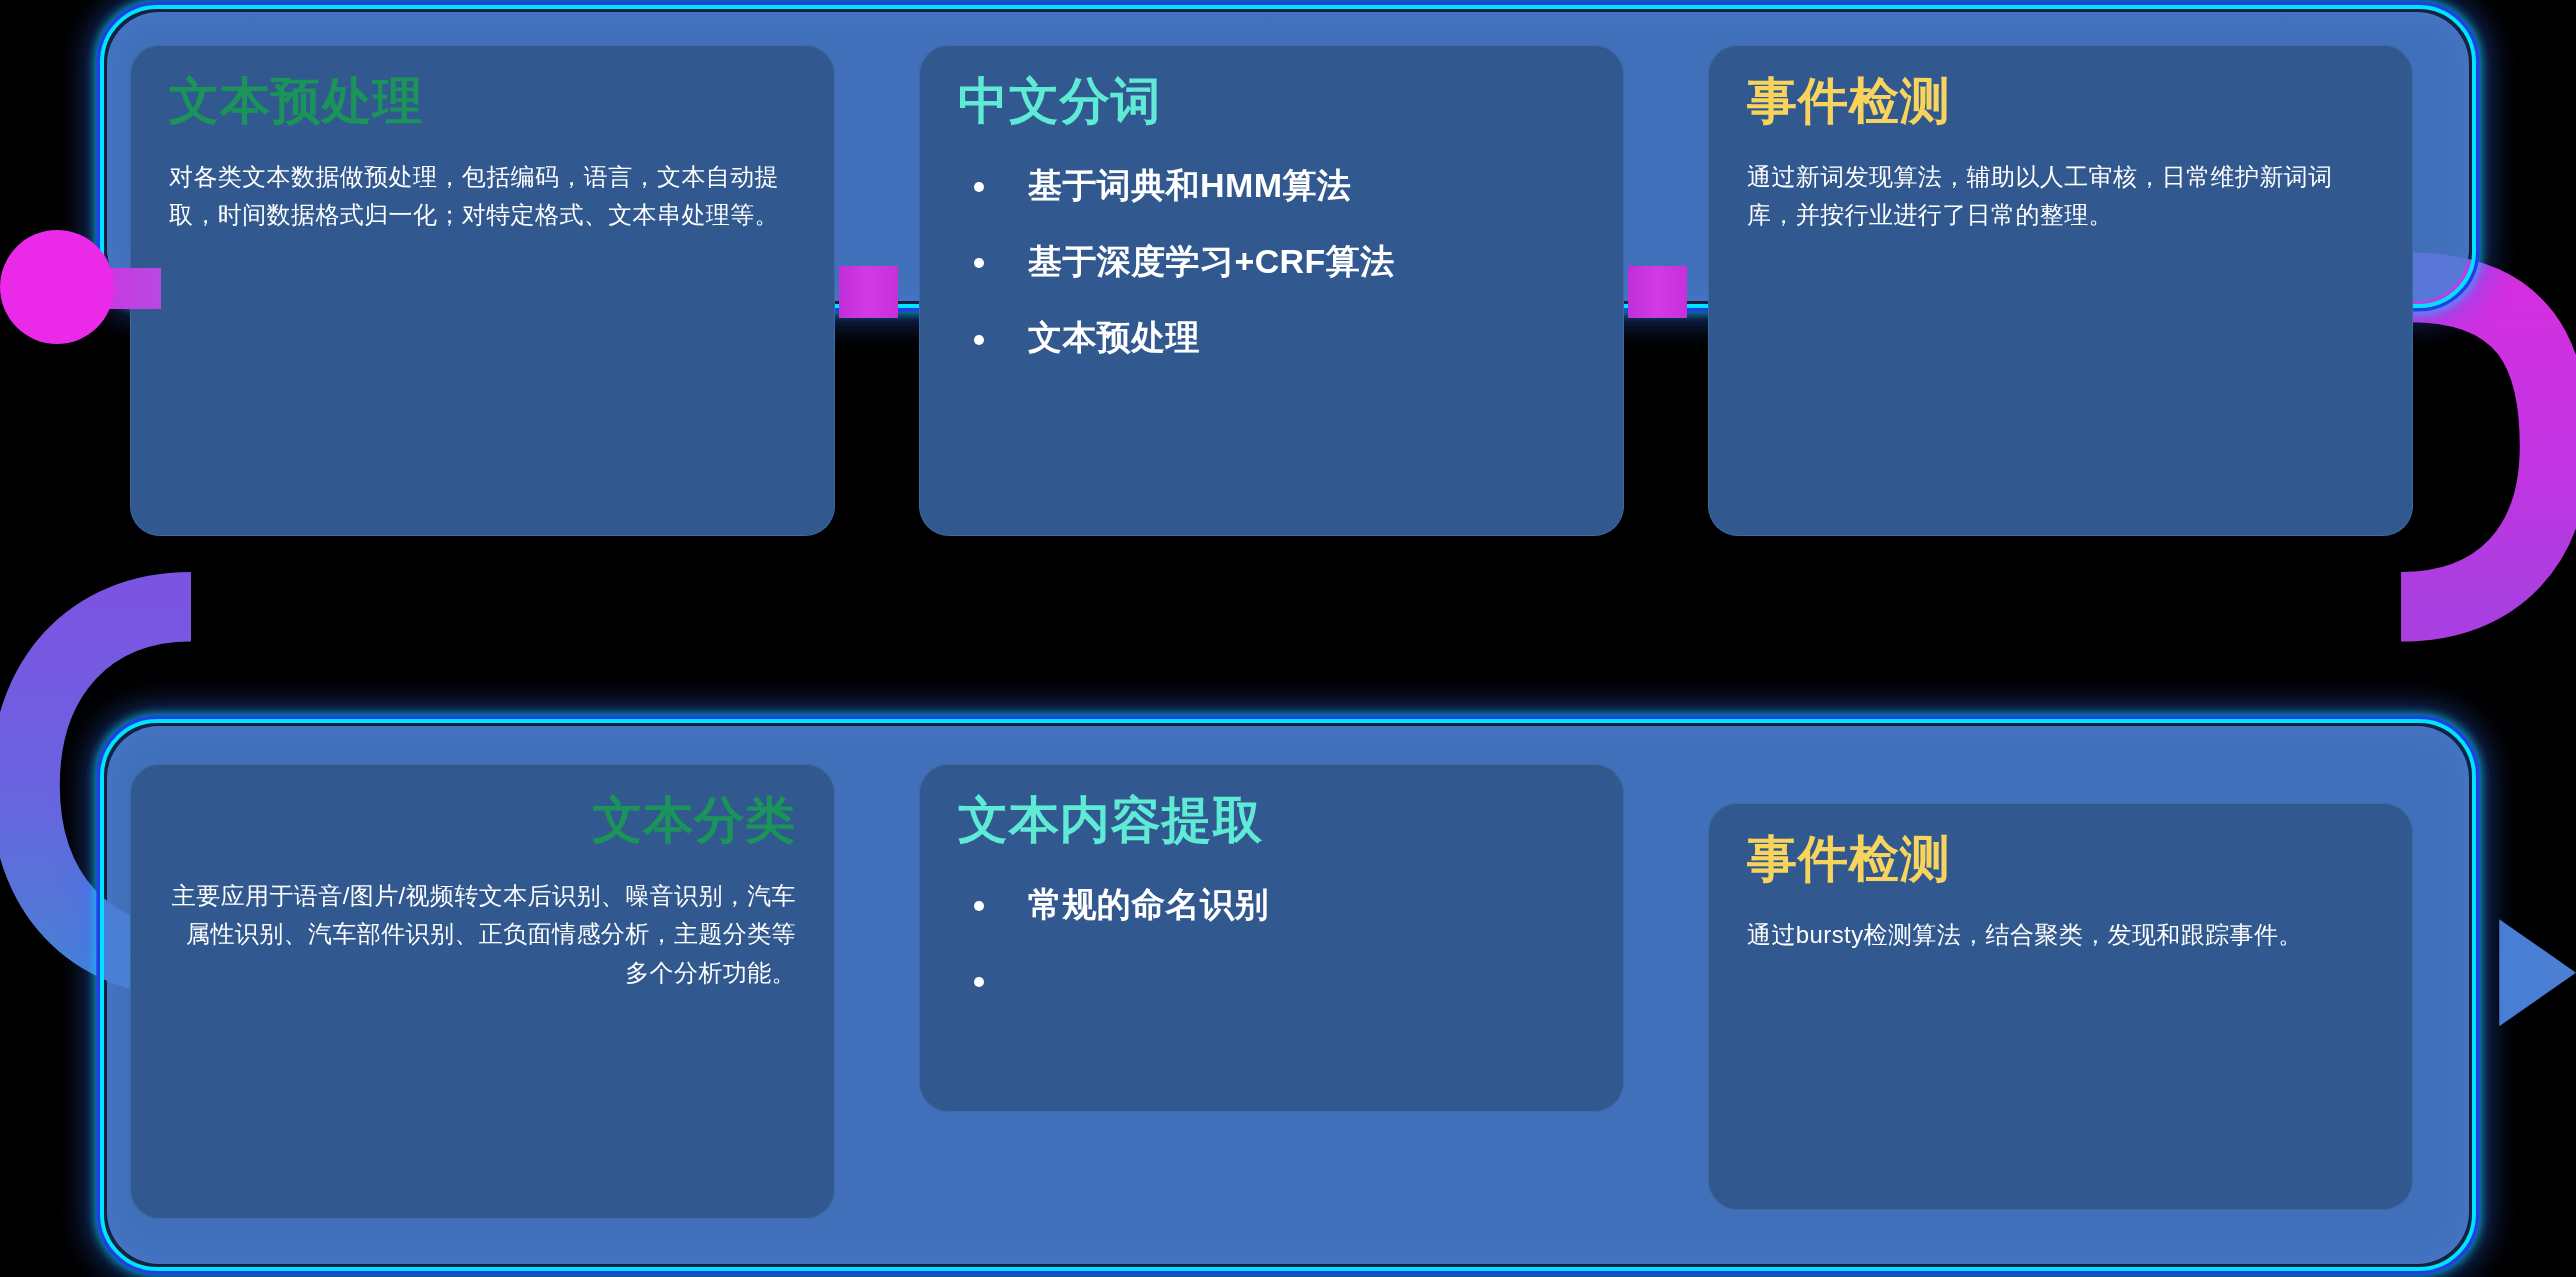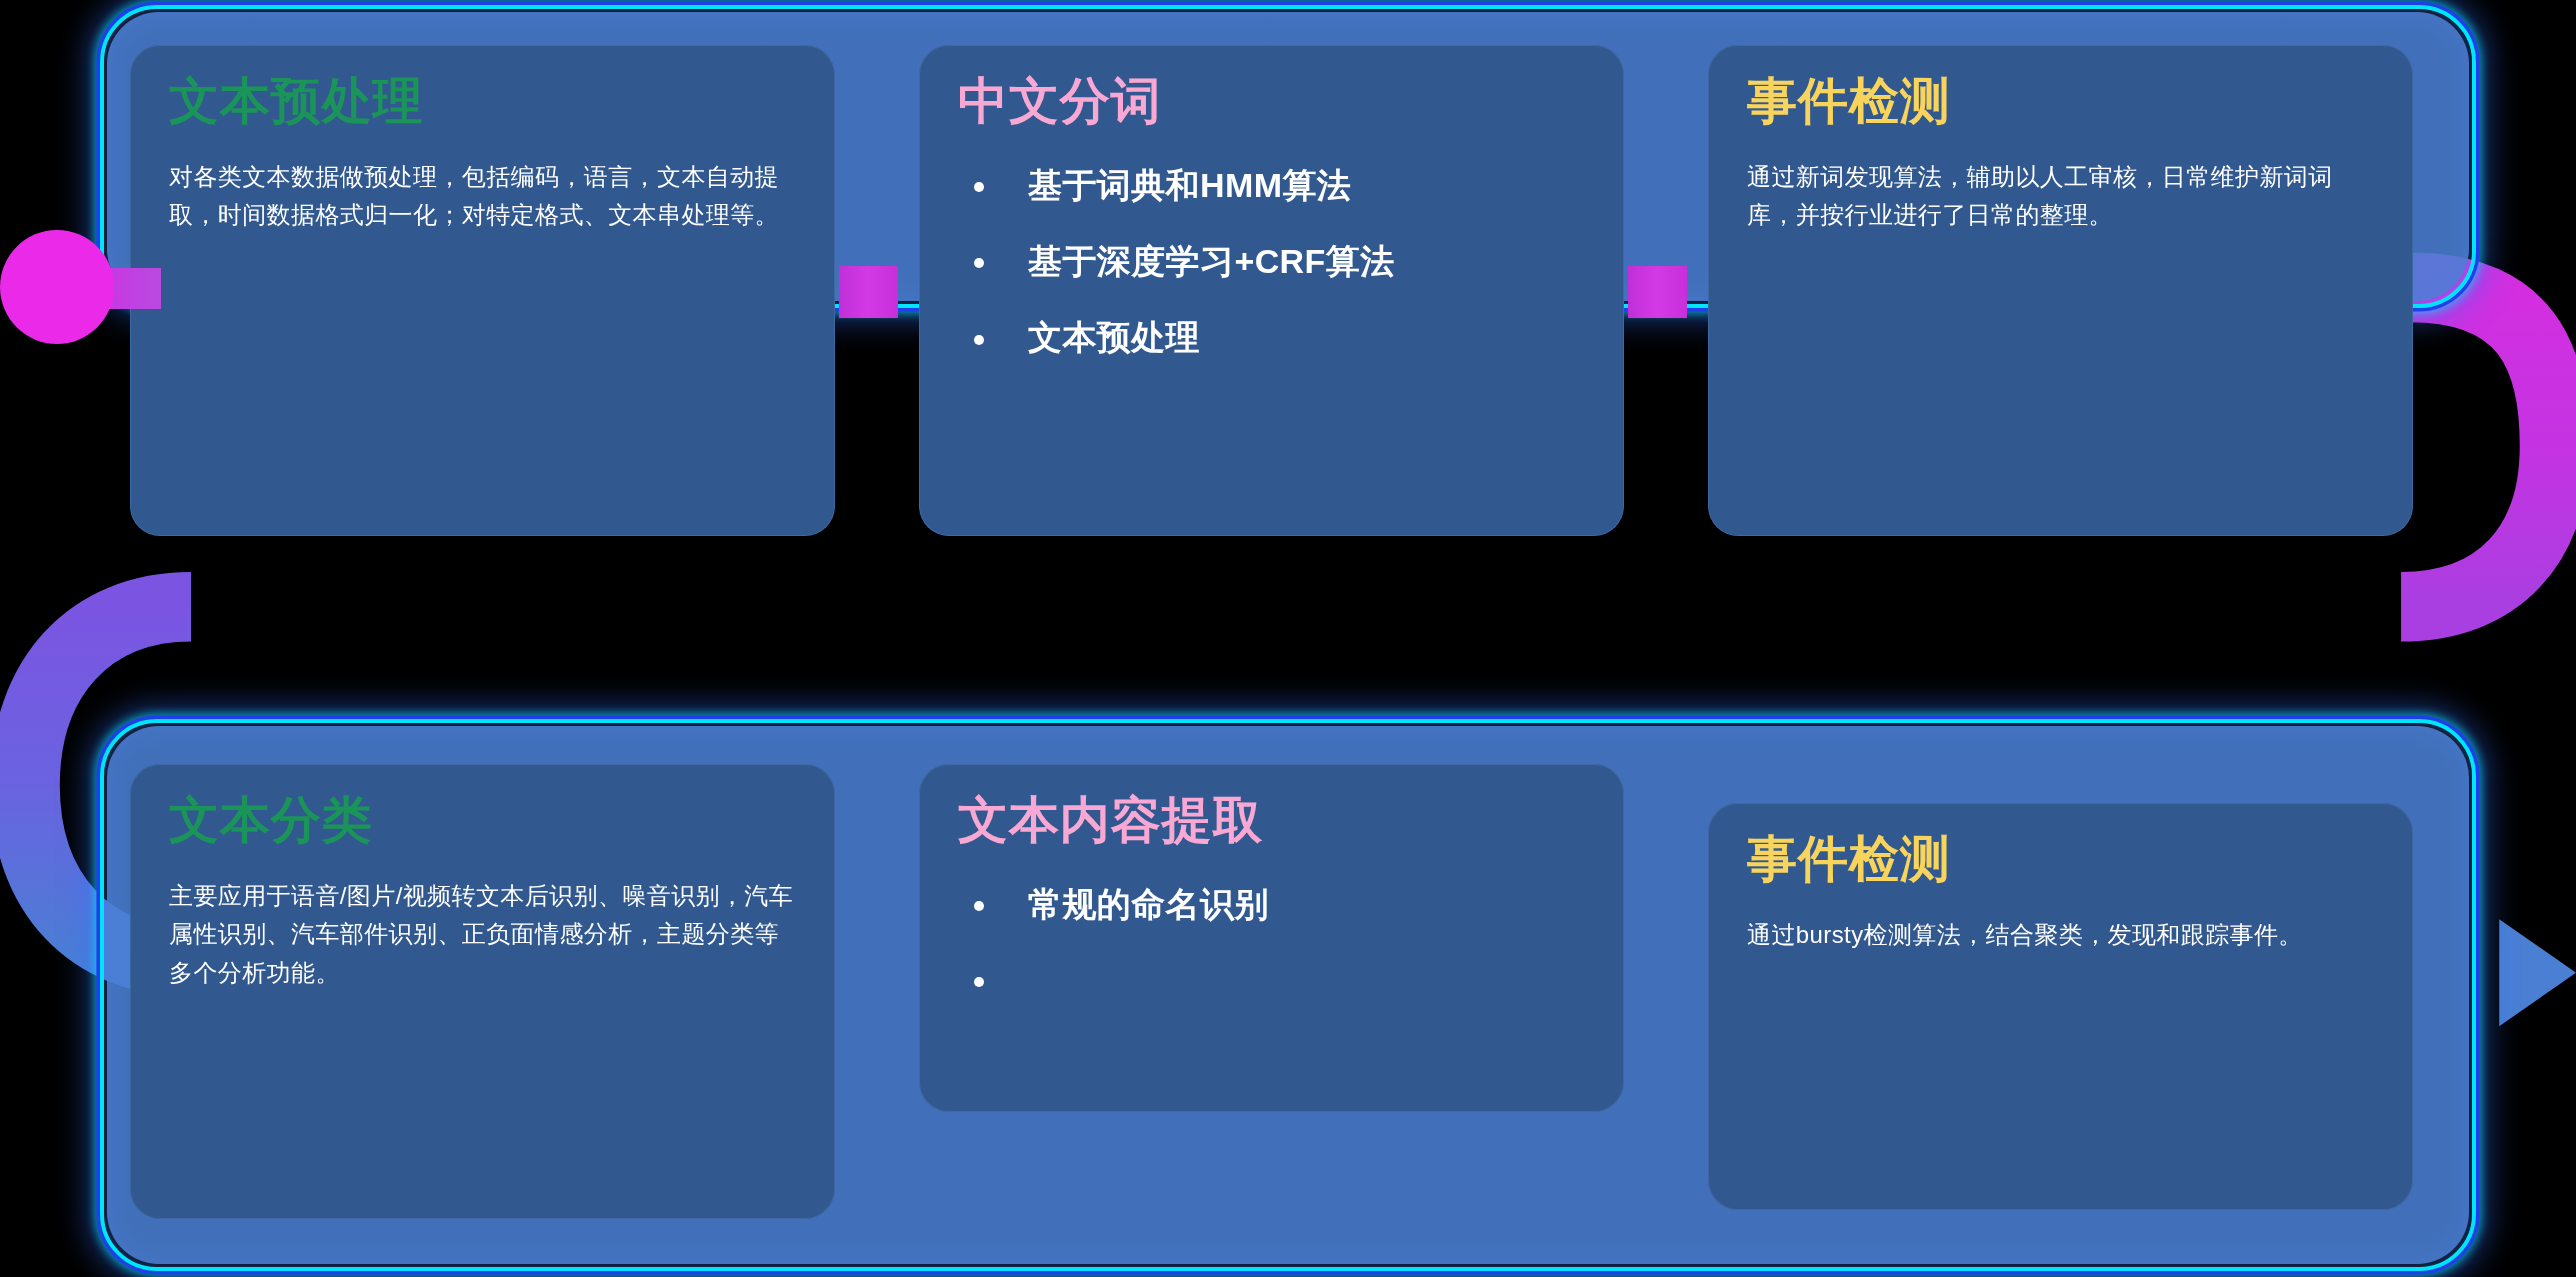--- a/index.html
+++ b/index.html
@@ -67,34 +67,34 @@
     border-radius:30px;
     box-shadow:inset 0 0 0 0.9px rgba(120,170,235,.22);
     pointer-events:none;
   }
 
   
   #card-1{ left:130px;  top:45px;  width:705px;  height:491px; }
   #card-2{ left:919px; top:45px;  width:705px;  height:491px; }
   #card-3{ left:1708px; top:45px;  width:705px;  height:491px; }
   
-  #card-4{ left:130px;  top:764px; width:705px;  height:455px; }
+  #card-4{ left:130px;  top:764px; width:705px;  height:455px;text-align:right; }
   #card-5{ left:919px; top:764px; width:705px;  height:348px; }
   #card-6{ left:1708px; top:764px; width:705px;  height:407px;margin-top:39px; }
 
   .card-title{
     font-size:50px;
     font-weight:700;
     line-height:1.05;
     letter-spacing:0.9px;
     margin-bottom:30px;
     white-space:nowrap;
   }
   .t-green    { color:#1a9459; }
-  .t-lime     { color:#f9a8d4; }
+  .t-lime     { color:#5eead4; }
   .t-yellow   { color:#f9d45c; }
 
   .card-body{
     color:#ffffff;
     font-size:24px;
     line-height:1.62;
     font-weight:400;
     letter-spacing:0.4px;
   }
 

